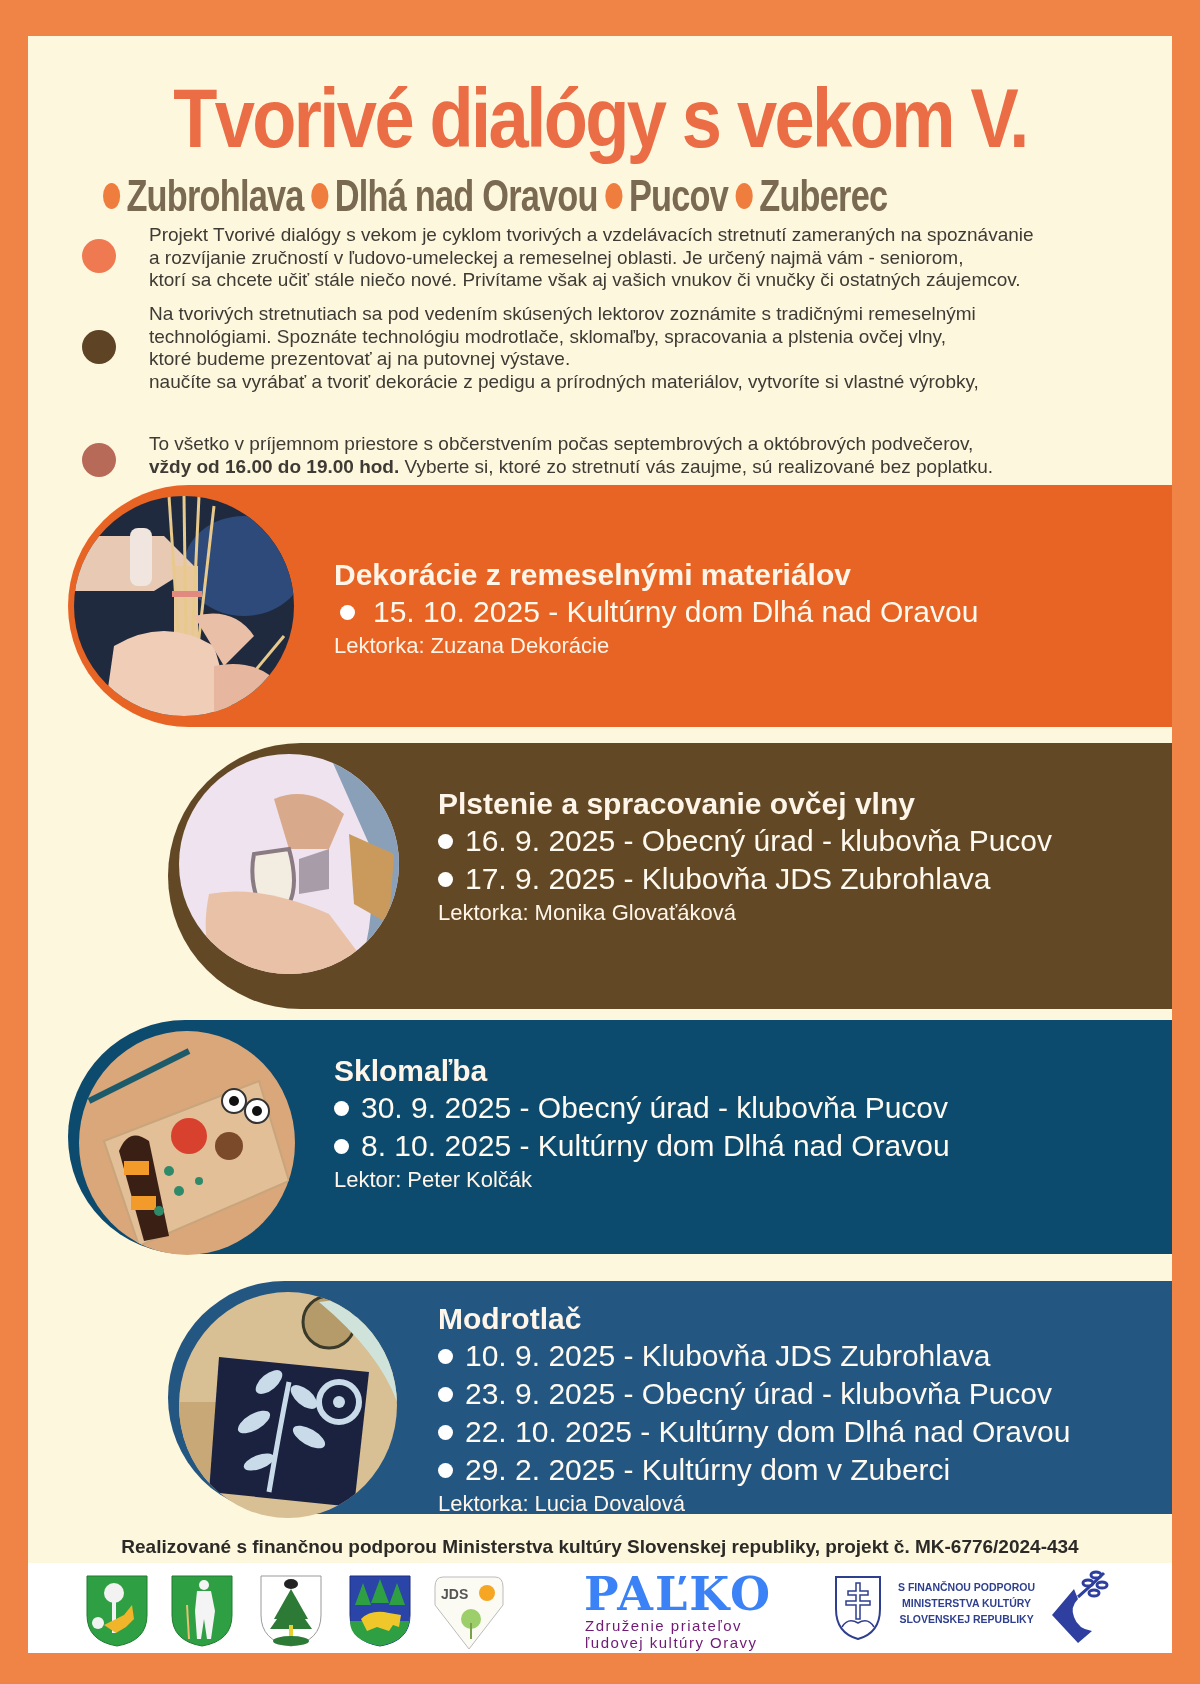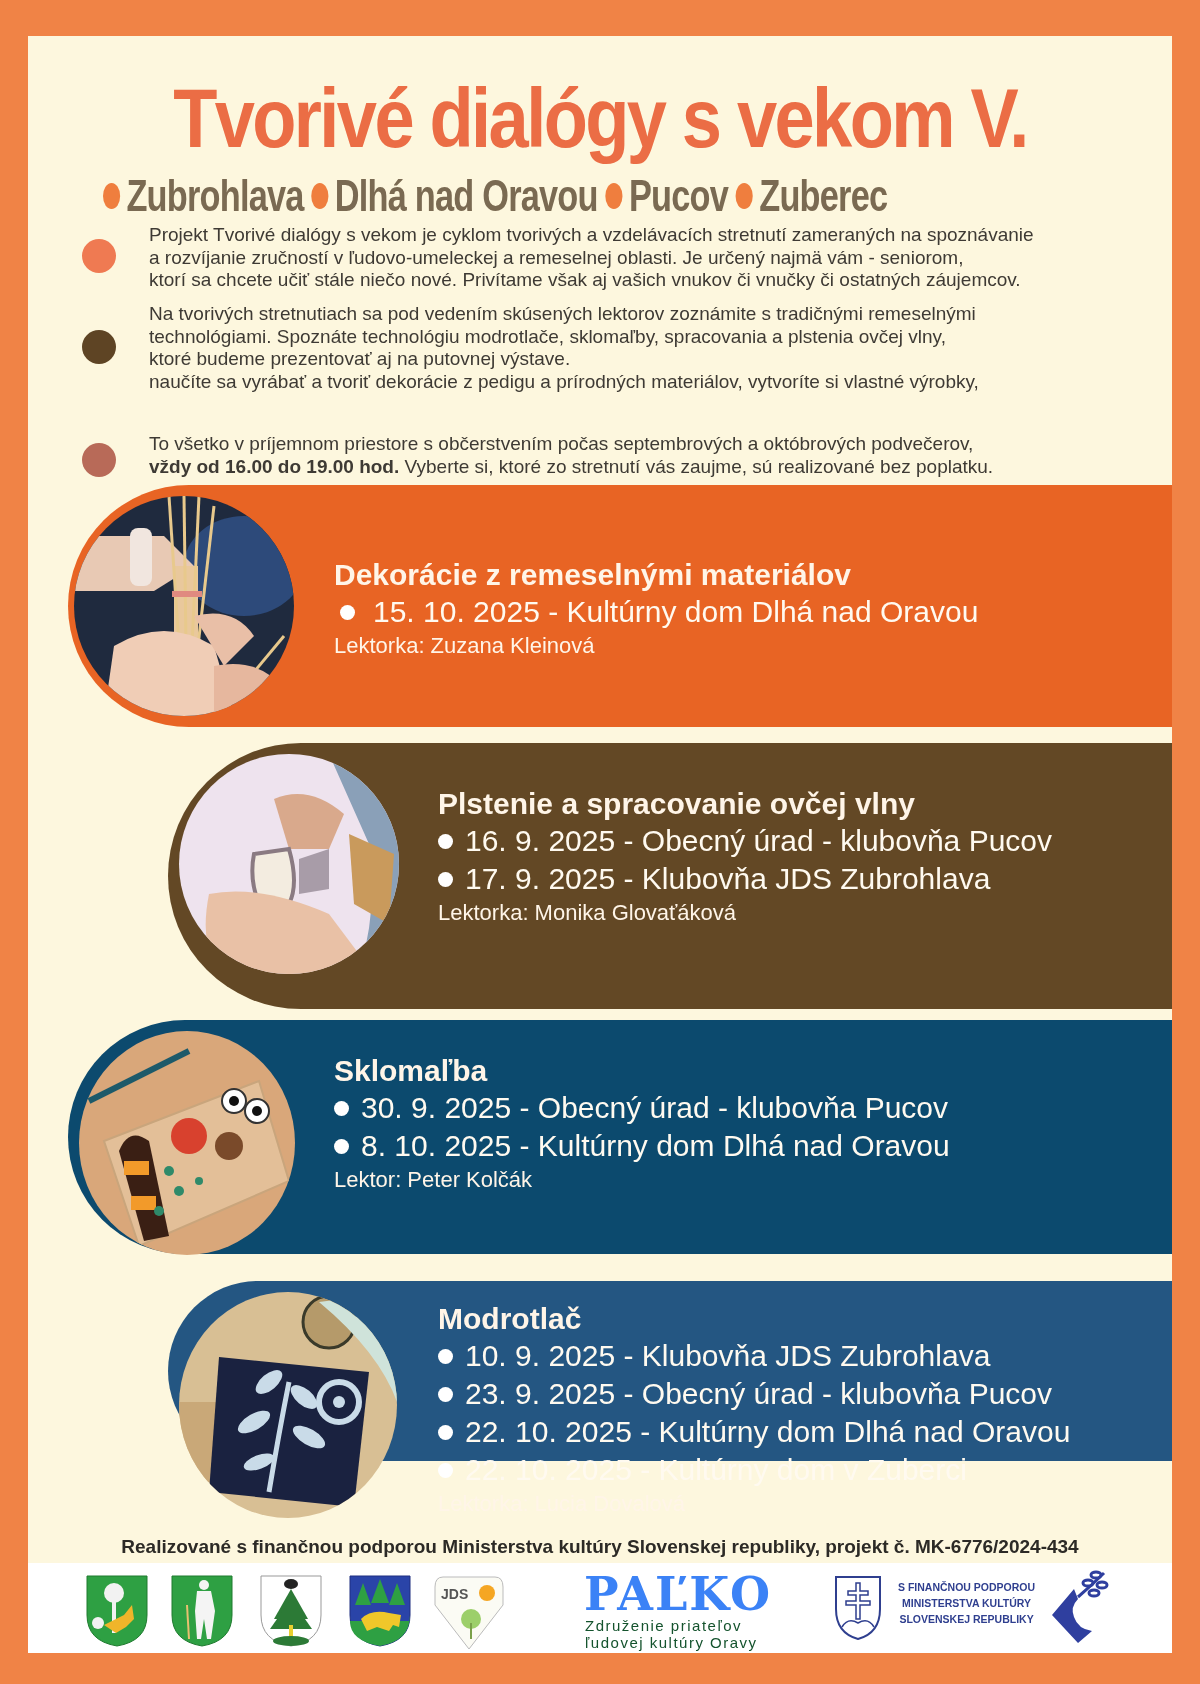--- a/index.html
+++ b/index.html
@@ -30,21 +30,21 @@
   .band .content { position: absolute; color: #fff; }
   .band .ev-title { font-weight: bold; font-size: 30px; line-height: 36px; color: #fff5e8; }
   .band .ev-line { font-size: 30px; line-height: 38px; color: #fffaf0; display: flex; align-items: center; }
   .band .ev-line .wdot { width: 15px; height: 15px; border-radius: 50%; background: #fff; margin-right: 12px; flex: none; }
   .band .lektor { font-size: 22px; line-height: 30px; color: #fff5e8; }
 
   .credit { position: absolute; left: 0; width: 1144px; top: 1500px; text-align: center; font-weight: bold; font-size: 19px; color: #2c2a26; }
   .logos { position: absolute; left: 0; top: 1527px; width: 1144px; height: 90px; background: #ffffff; }
   .logo { position: absolute; }
   .palko-text { position: absolute; left: 556px; top: 4px; font-family: "DejaVu Serif", serif; font-weight: bold; font-size: 46px; color: #3b82f6; letter-spacing: 2px; }
-  .palko-sub { position: absolute; left: 557px; top: 54px; font-size: 15px; line-height: 17px; color: #14532d; letter-spacing: 1.5px; }
+  .palko-sub { position: absolute; left: 557px; top: 54px; font-size: 15px; line-height: 17px; color: #701a75; letter-spacing: 1.5px; }
   .ministry-text { position: absolute; left: 870px; top: 16px; font-size: 10.5px; line-height: 16px; color: #2f3f8f; text-align: center; font-weight: bold; }
 </style>
 </head>
 <body>
 
 <div class="frame">
 
   <div class="title">Tvorivé dialógy s vekom V.</div>
 
   <div class="places">
@@ -107,21 +107,21 @@
         <path d="M120 120 Q160 110 180 140 L150 170 Z" fill="#e9bfa7"></path>
         <path d="M140 170 Q190 160 215 200 L200 220 L140 220 Z" fill="#e6b79e"></path>
       </svg>
     </div>
     <div class="content" style="left:266px;top:72px;">
       <div class="ev-title">Dekorácie z remeselnými materiálov</div>
       <div class="ev-line" style="margin-left:6px;">
           <span class="wdot"></span>
           <span style="margin-left:6px;">15. 10. 2025 - Kultúrny dom Dlhá nad Oravou</span>
         </div>
-      <div class="lektor">Lektorka:  Zuzana Kleinová</div>
+      <div class="lektor">Lektorka:  Zuzana Dekorácie</div>
     </div>
   </div>
 
   <div class="band" style="top:707px;height:266px;background:#634825;left:140px;width:1004px;">
     <div class="photo" style="left:11px;top:11px;width:220px;height:220px;">
       <svg width="220" height="220" viewBox="0 0 220 220">
         <rect width="220" height="220" fill="#eee3ee"></rect>
         <path d="M150 0 L220 0 L220 220 L180 220 Q200 150 190 90 Z" fill="#8aa0b8"></path>
         <path d="M170 80 L215 100 L210 170 L175 150 Z" fill="#c99a5c"></path>
         <path d="M95 45 Q130 30 165 60 L150 95 L110 95 Z" fill="#d9a98c"></path>
@@ -174,21 +174,21 @@
           <span>30. 9. 2025 - Obecný úrad - klubovňa Pucov</span>
         </div>
       <div class="ev-line">
           <span class="wdot"></span>
           <span>8. 10. 2025 - Kultúrny dom Dlhá nad Oravou</span>
         </div>
       <div class="lektor">Lektor: Peter Kolčák</div>
     </div>
   </div>
 
-  <div class="band" style="top:1245px;height:180px;background:#245682;left:140px;width:1004px;">
+  <div class="band" style="top:1245px;height:233px;background:#245682;left:140px;width:1004px;">
     <div class="photo" style="left:11px;top:11px;width:218px;height:226px;">
       <svg width="218" height="226" viewBox="0 0 218 226">
         <rect width="218" height="226" fill="#d8bf94"></rect>
         <rect x="0" y="110" width="60" height="80" fill="#c9a878"></rect>
         <circle cx="150" cy="30" r="26" fill="#b59a6a" stroke="#3a3a2a" stroke-width="3"></circle>
         <path d="M140 10 Q200 60 218 110 L218 0 Z" fill="#cfe3da"></path>
         <path d="M40 65 L190 80 L175 215 L30 200 Z" fill="#1a2240"></path>
         <g fill="#c9dbe8">
           <path d="M90 200 Q100 140 110 90" stroke="#c9dbe8" stroke-width="5" fill="none"></path>
           <ellipse cx="90" cy="90" rx="16" ry="8" transform="rotate(-40 90 90)"></ellipse>
@@ -210,21 +210,21 @@
       <div class="ev-line">
           <span class="wdot"></span>
           <span>23. 9. 2025 - Obecný úrad - klubovňa Pucov</span>
         </div>
       <div class="ev-line">
           <span class="wdot"></span>
           <span>22. 10. 2025 - Kultúrny dom Dlhá nad Oravou</span>
         </div>
       <div class="ev-line">
           <span class="wdot"></span>
-          <span>22. 10. 2025 - Kultúrny dom v Zuberci</span>
+          <span>29. 2. 2025 - Kultúrny dom v Zuberci</span>
         </div>
       <div class="lektor">Lektorka: Lucia Dovalová</div>
     </div>
   </div>
 
   <div class="credit">Realizované s finančnou podporou Ministerstva kultúry Slovenskej republiky, projekt č. MK-6776/2024-434</div>
 
   <div class="logos">
     <svg class="logo" style="left:58px;top:12px;" width="62" height="72" viewBox="0 0 62 72">
       <path d="M1 1 H61 V40 Q61 66 31 71 Q1 66 1 40 Z" fill="#2ea043" stroke="#1e7a2e"></path>

